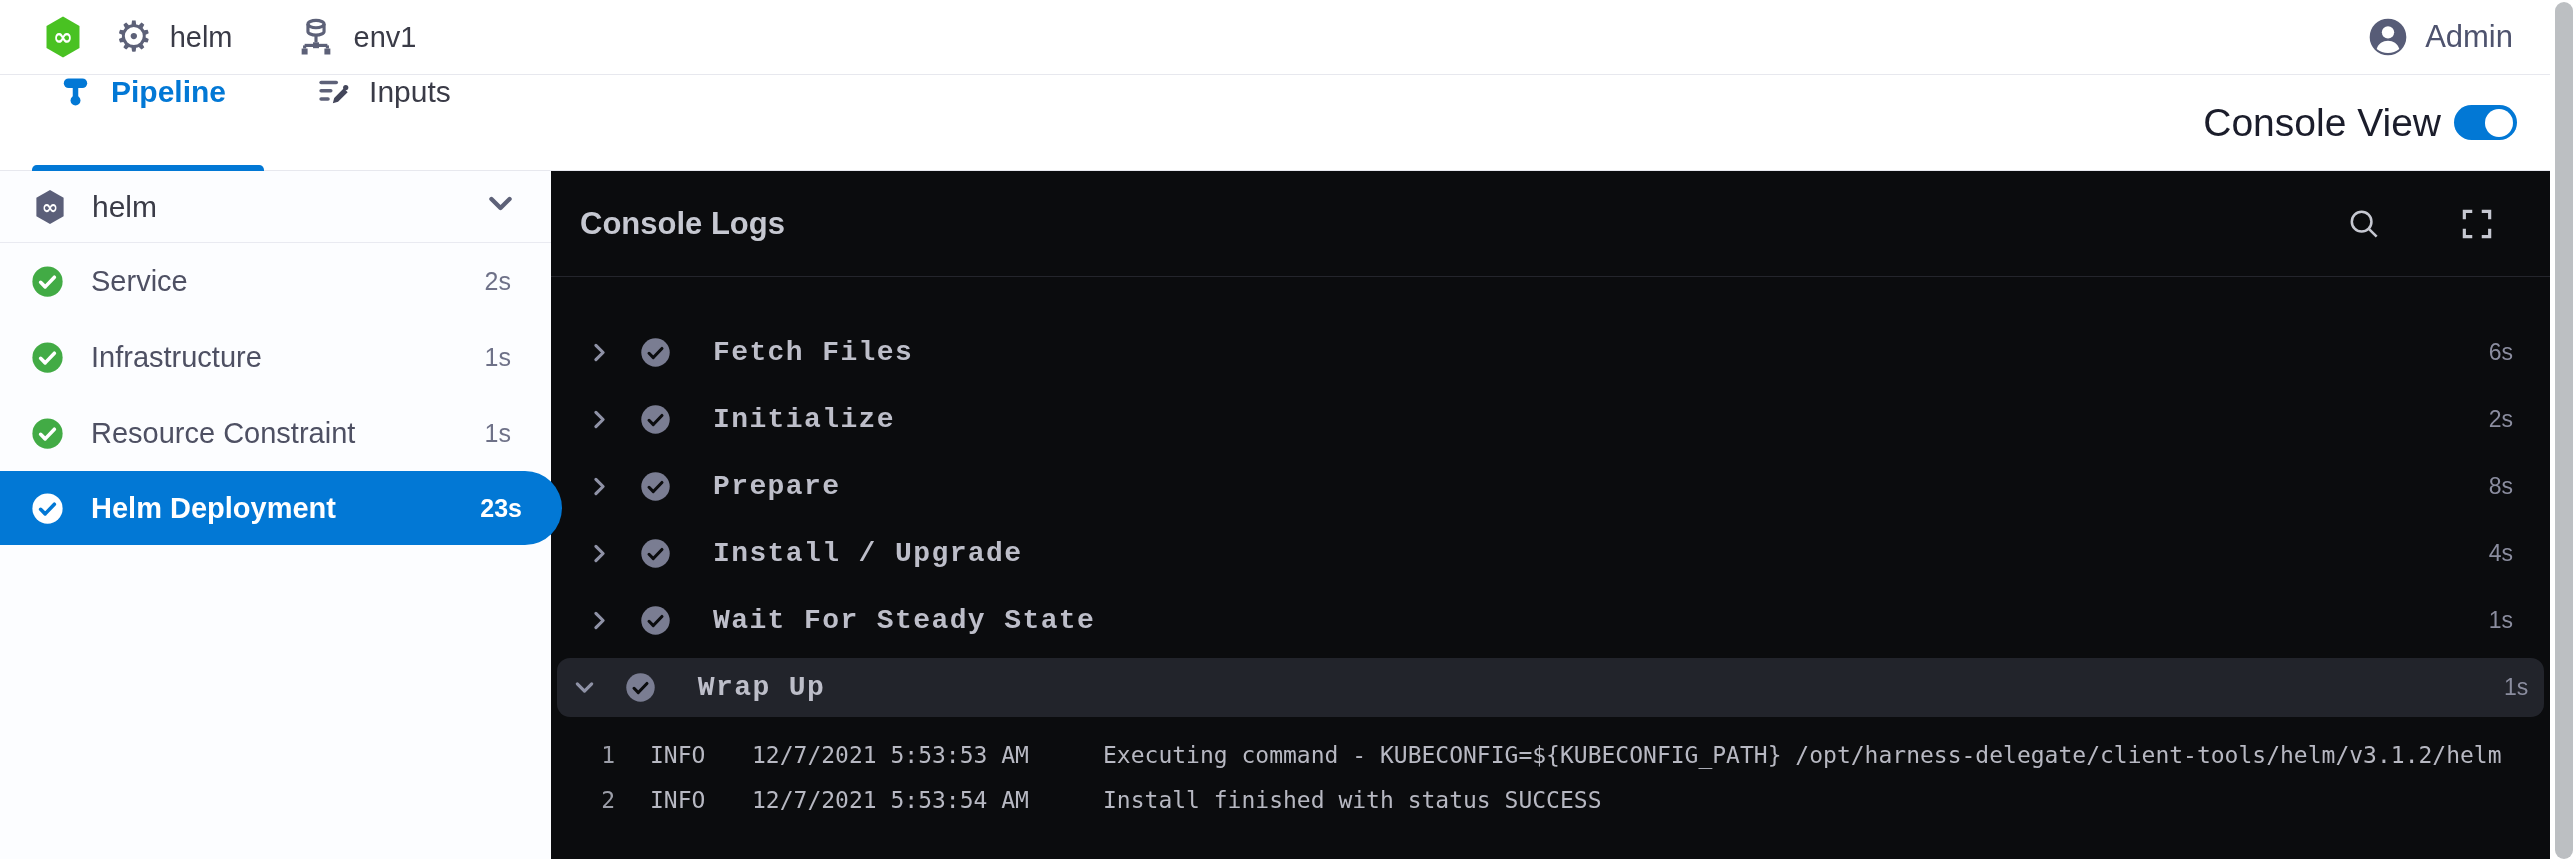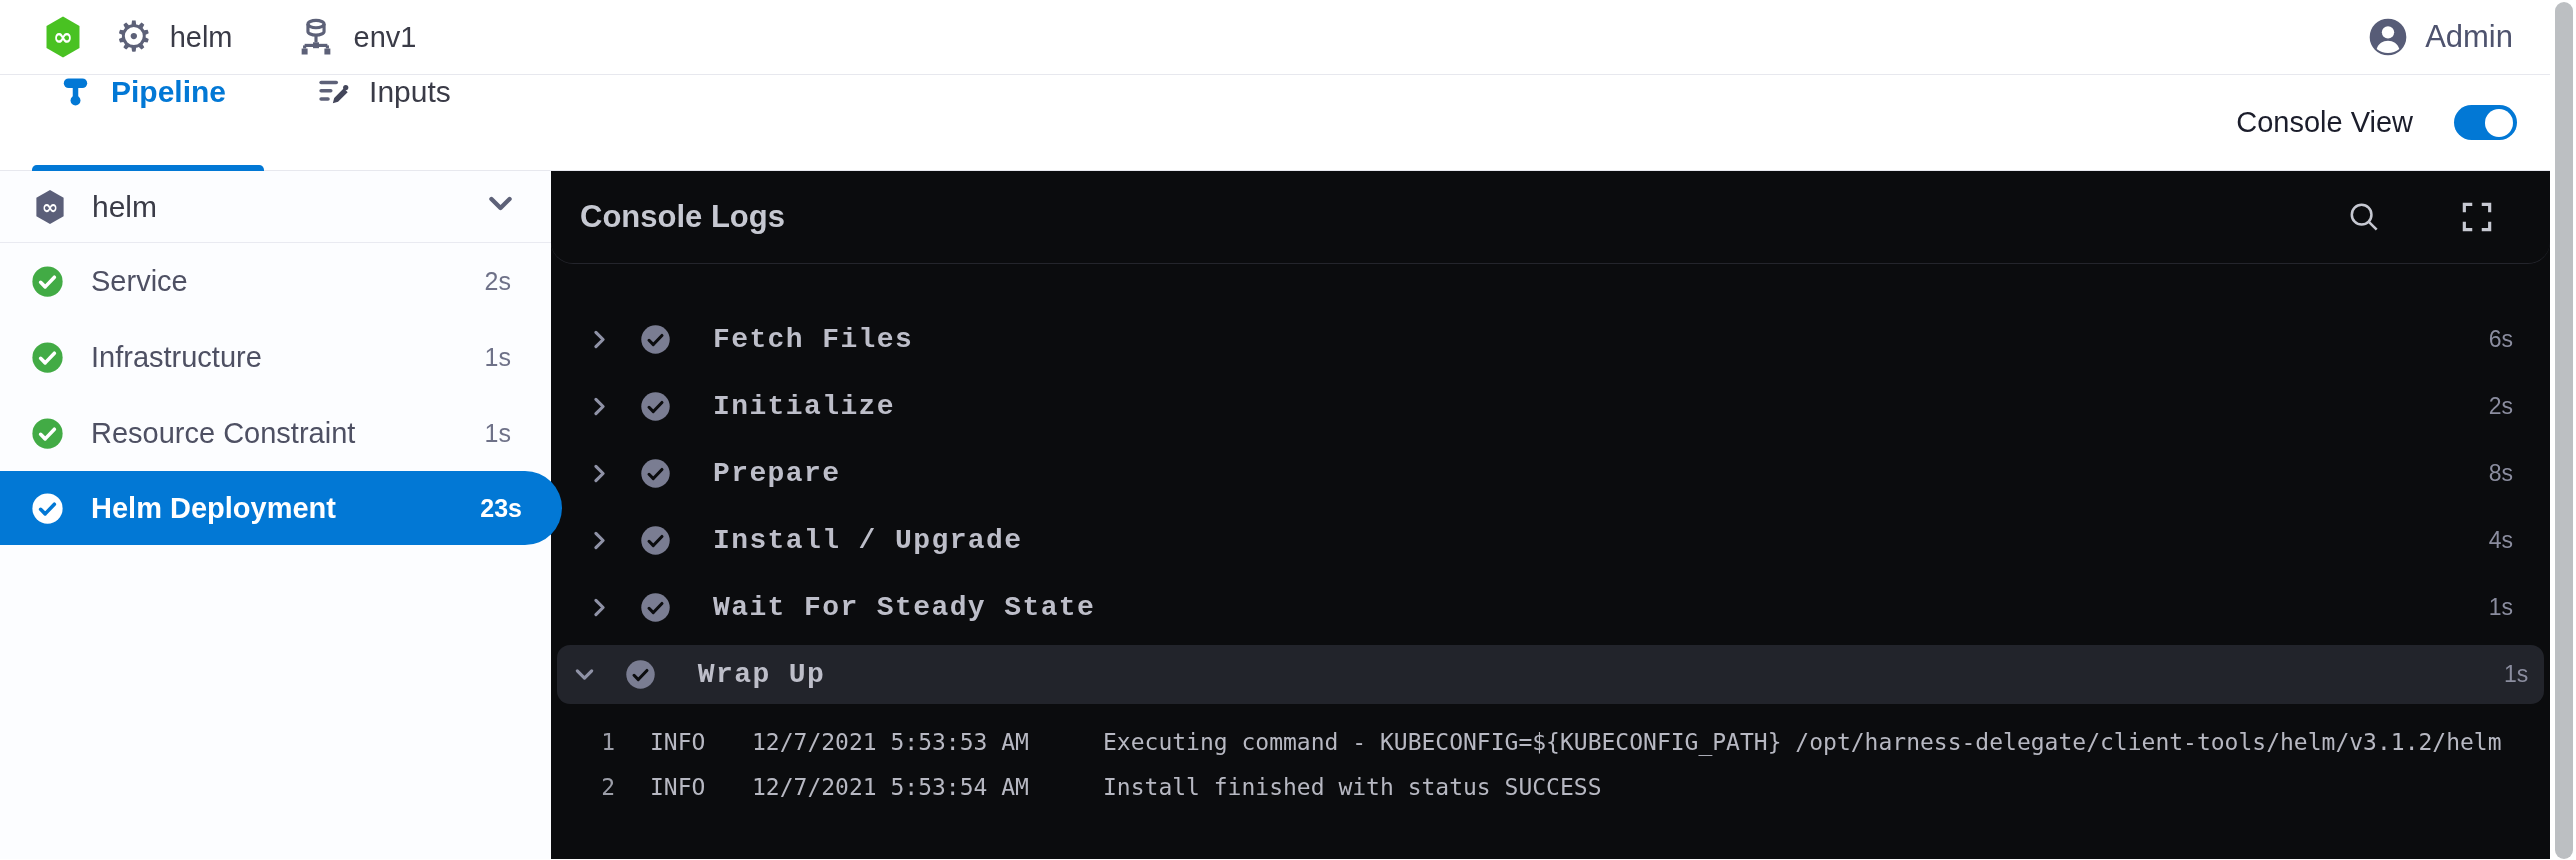--- a/index.html
+++ b/index.html
@@ -17,22 +17,22 @@
                   font-size:31px; font-weight:500; color:#4e536e; }
 
   
   .tabbar { height:96px; background:#fff; border-bottom:1.9px solid #e7e8ee;
             display:flex; align-items:center; padding:0 59px; }
   .tab { display:flex; align-items:flex-start; gap:19px; font-size:30px; height:100%;
          position:relative; margin-right:91px; cursor:pointer; color:#3a3b47; }
   .tab.active { color:#0278d5; font-weight:700; }
   .tab.active::after { content:""; position:absolute; left:-27px; right:-38px; bottom:-1.9px;
                        height:6.7px; background:#0278d5; border-radius:4.8px 4.8px 0 0; }
-  .consoleview { margin-left:auto; display:flex; align-items:center; gap:41px;
-                 font-size:29px; color:#1b1d2b; }
+  .consoleview { margin-left:auto; display:flex; align-items:center; gap:13px;
+                 font-size:39px; color:#1b1d2b; }
   .toggle { width:63px; height:35px; border-radius:19px; background:#0278d5; position:relative; cursor:pointer; }
   .toggle .knob { position:absolute; top:3.8px; right:3.8px; width:28px; height:28px;
                   border-radius:50%; background:#fff; }
 
   
   .content { display:flex; height:688px; position:relative; }
 
   .sidebar { width:551px; background:#fcfdff; position:relative; z-index:2; }
   .stage-header { height:72px; border-bottom:1.9px solid #e9eaf1; display:flex;
                   align-items:center; gap:23px; padding:0 36px 0 31px;
@@ -44,22 +44,22 @@
   .side-item .check circle { fill:#42ab45; }
   .side-item .check path { stroke:#fff; }
   .side-item.selected { width:562px; height:74px; background:#0278d5; color:#fff;
                         border-radius:0 38px 38px 0; font-weight:600; }
   .side-item.selected .dur { color:#fff; font-weight:700; }
   .side-item.selected .check circle { fill:#fff; }
   .side-item.selected .check path { stroke:#0278d5; }
 
   
   .console { flex:1; background:#0b0c0e; margin-right:26px; overflow:hidden; }
-  .console-header { height:93px; display:flex; align-items:center;
-                    padding:0 54px 0 29px; border-bottom:1.9px solid #24252c;border-radius:22px; }
+  .console-header { height:106px; display:flex; align-items:center;
+                    padding:0 54px 0 29px; border-bottom:1.9px solid #24252c; }
   .console-title { font-size:31px; font-weight:700; color:#c6c8d1; }
   .console-actions { margin-left:auto; display:flex; align-items:center; gap:75px; }
   .icon-btn { cursor:pointer; display:flex; }
 
   .steps { padding-top:42px; }
   .step { height:67px; display:flex; align-items:center; padding:0 37px; cursor:pointer; }
   .step-chevron { width:25px; display:flex; color:#8f92a6; }
   .step.expanded .step-chevron svg { transform:rotate(90deg); }
   .step-check { margin-left:27px; display:flex; }
   .step-check circle { fill:#7a7d92; }

